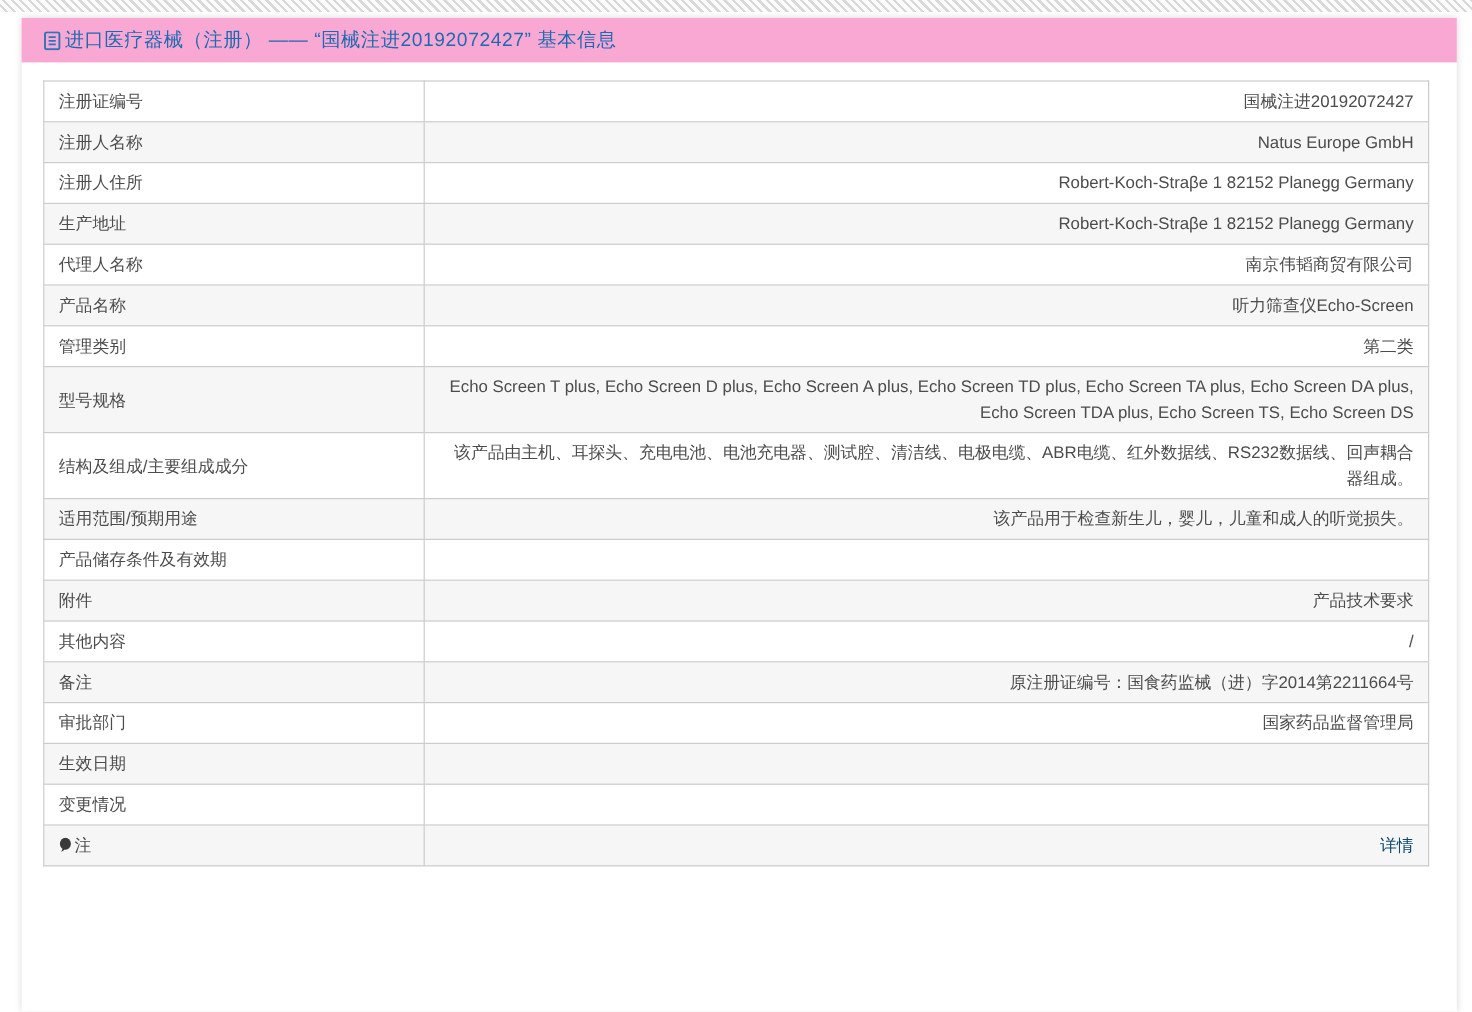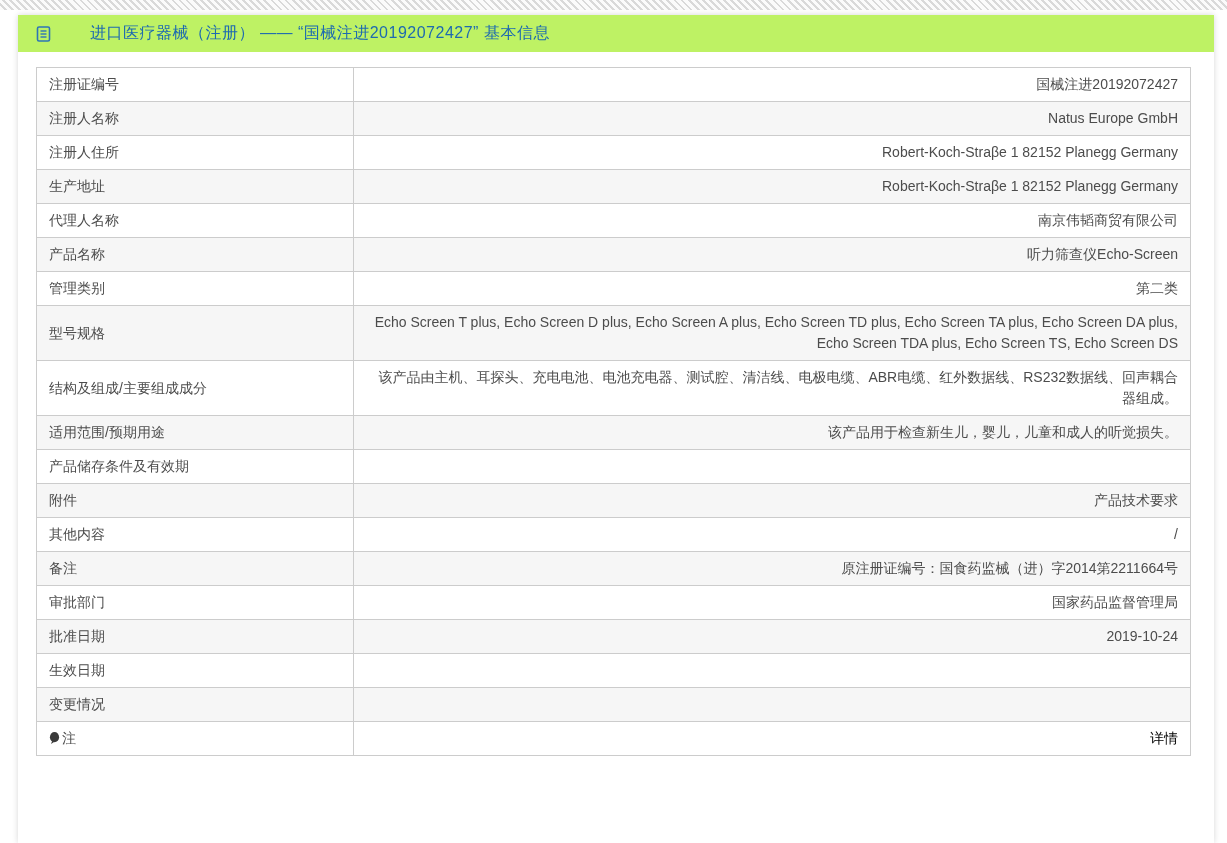--- a/index.html
+++ b/index.html
@@ -18,25 +18,24 @@
   }
   .container {
     position: absolute;
     left: 18px; top: 15px;
     width: 1196px; height: 828px;
     background: #ffffff;
     box-shadow: 0 0 6px rgba(0,0,0,0.16);
   }
   .header-bar {
     height: 37px;
-    background: #bef264;
+    background: #f9a8d4;
     display: flex;
     align-items: center;
     padding-left: 18px;
-    gap: 36px;
   }
   .doc-icon { width: 15px; height: 16px; margin-right: 3px; flex: 0 0 auto; }
   .page-title {
     color: #1d6ab0;
     font-size: 16px;
     letter-spacing: 0.5px;
     white-space: nowrap;
   }
   table.info-table {
     border-collapse: collapse;
@@ -56,21 +55,21 @@
     height: 34px;
     vertical-align: middle;
     font-weight: normal;
   }
   table.info-table th {
     width: 317px;
     text-align: left;
     white-space: nowrap;
   }
   table.info-table td { text-align: right; word-break: break-word; }
-  td a.detail-link { color: #000000; text-decoration: none; cursor: pointer; }
+  td a.detail-link { color: #0c4a6e; text-decoration: none; cursor: pointer; }
   .note-icon { display: inline-block; vertical-align: -2px; margin-right: 2px; }
 </style>
 </head>
 <body>
 
 <div class="stripe-band"></div>
 
 <div class="container">
   <div class="header-bar">
     <svg class="doc-icon" viewBox="0 0 15 16">
@@ -138,24 +137,20 @@
         </tr>
         <tr>
           <th><span>备注</span></th>
           <td><span>原注册证编号：国食药监械（进）字2014第2211664号</span></td>
         </tr>
         <tr>
           <th><span>审批部门</span></th>
           <td><span>国家药品监督管理局</span></td>
         </tr>
         <tr>
-          <th><span>批准日期</span></th>
-          <td><span>2019-10-24</span></td>
-        </tr>
-        <tr>
           <th><span>生效日期</span></th>
           <td><span></span></td>
         </tr>
         <tr>
           <th><span>变更情况</span></th>
           <td><span></span></td>
         </tr>
         <tr>
           <th><svg viewBox="0 0 12 14" width="11" height="13" class="note-icon">
               <ellipse cx="6" cy="5.5" rx="5" ry="5.5" fill="#3a3a3a"></ellipse>

